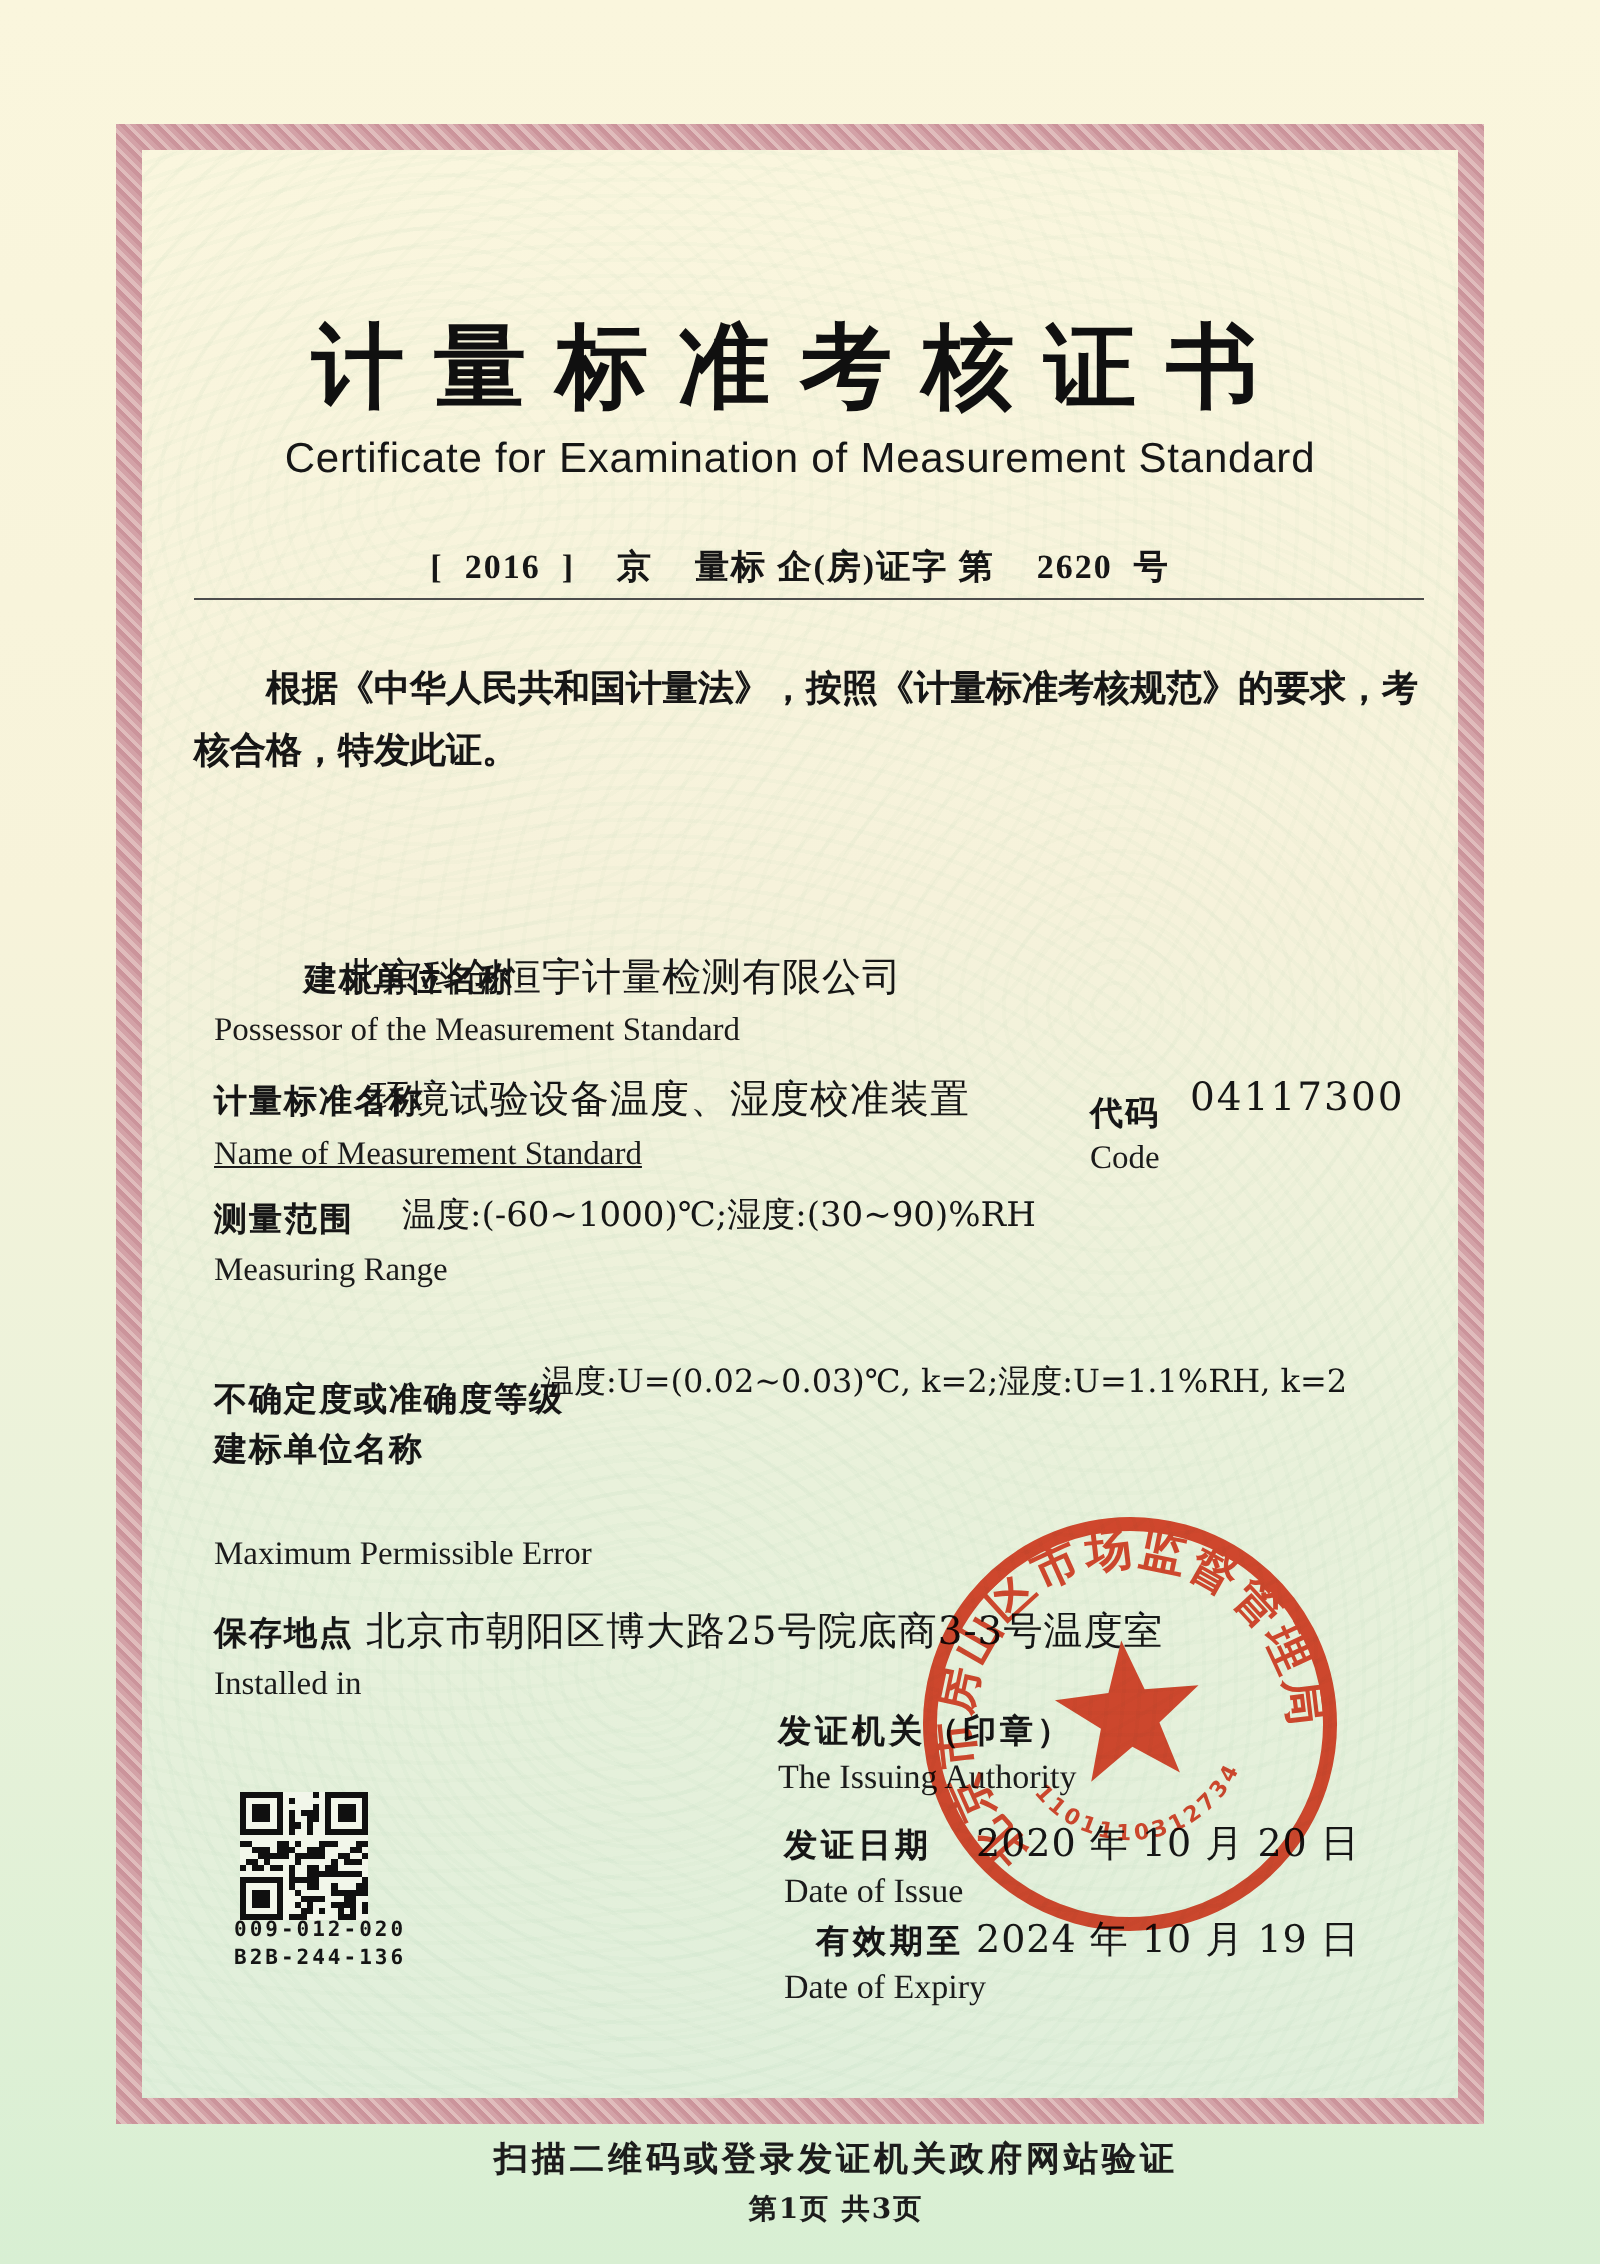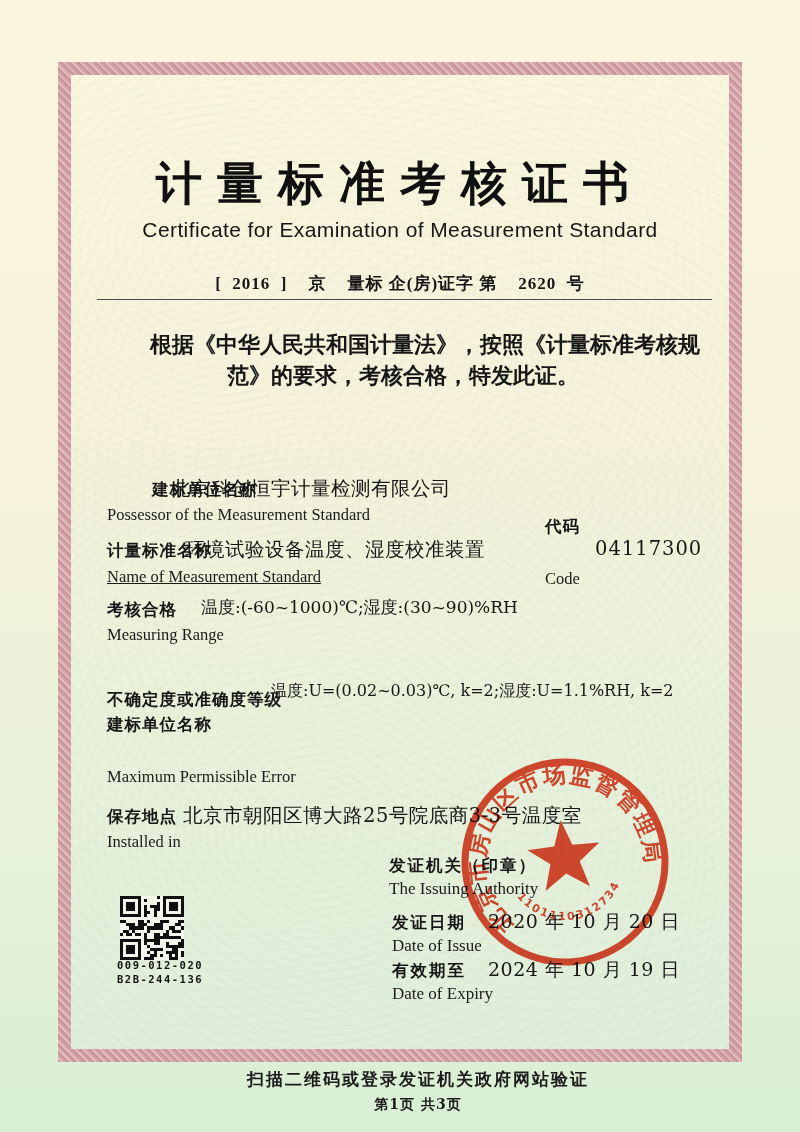--- a/index.html
+++ b/index.html
@@ -23,22 +23,22 @@
       repeating-radial-gradient(circle at 38% 78%,rgba(120,180,140,.12) 0 2px,transparent 2px 8px);
   }
   .abs{position:absolute;}
   .center{left:0;width:658px;text-align:center;}
   .title-cn{top:78px;font-family:"DejaVu Serif","Liberation Serif",serif;font-weight:bold;
     font-size:46px;letter-spacing:15px;color:#101010;}
   .title-en{top:143px;font-family:"Liberation Sans","DejaVu Sans",sans-serif;font-size:21px;
     font-weight:500;letter-spacing:.4px;color:#161616;}
   .cert-no{top:197px;font-size:17px;font-weight:600;white-space:pre;letter-spacing:1px;}
   .rule{top:224px;left:26px;width:615px;height:1px;background:#4c4c4c;}
-  .p-cn{top:254px;left:26px;width:612px;font-size:22px;font-weight:700;line-height:31px;
-    text-indent:2em;font-family:"DejaVu Serif",serif;text-align:center;}
+  .p-cn{top:254px;left:26px;width:612px;font-size:18px;font-weight:700;line-height:31px;
+    text-indent:2em;font-family:"DejaVu Serif",serif;}
   .p-en{top:320px;left:26px;width:616px;font-size:17px;line-height:30px;text-indent:1.8em;
     font-family:"Liberation Serif",serif;}
   .lab{font-size:16.5px;font-weight:700;font-family:"DejaVu Serif",serif;letter-spacing:1px;}
   .sub{font-size:16.5px;font-family:"Liberation Serif",serif;color:#1b1b1b;}
   .val{font-size:19.5px;font-family:"DejaVu Serif",serif;letter-spacing:.5px;}
   .val-sm{font-size:16px;font-family:"DejaVu Serif",serif;}
   .pre{white-space:pre;}
   .qr-codes{font-family:"DejaVu Sans Mono","Liberation Mono",monospace;font-weight:bold;
     font-size:10.5px;letter-spacing:1.5px;color:#141414;}
   .seal{mix-blend-mode:multiply;opacity:.92;transform:rotate(-6deg);}
@@ -56,46 +56,46 @@
   <div class="abs rule"></div>
 
   <div class="abs p-cn">根据《中华人民共和国计量法》，按照《计量标准考核规范》的要求，考核合格，特发此证。</div>
 
   <div class="abs lab" style="left:36px;top:404px;margin-left:45px;">建标单位名称</div>
   <div class="abs val" style="left:100px;top:400px;">北京科创恒宇计量检测有限公司</div>
   <div class="abs sub" style="left:36px;top:430px;">Possessor of the Measurement Standard</div>
 
   <div class="abs lab" style="left:36px;top:465px;">计量标准名称</div>
   <div class="abs val" style="left:114px;top:461px;">环境试验设备温度、湿度校准装置</div>
-  <div class="abs lab" style="left:474px;top:441px;">代码</div>
+  <div class="abs lab" style="left:474px;top:471px;">代码</div>
   <div class="abs val" style="left:524px;top:462px;letter-spacing:1px;">04117300</div>
   <div class="abs sub" style="left:36px;top:492px;text-decoration:underline;">Name of Measurement Standard</div>
   <div class="abs sub" style="left:474px;top:494px;">Code</div>
 
-  <div class="abs lab" style="left:36px;top:524px;">考核合格</div>
+  <div class="abs lab" style="left:36px;top:524px;">测量范围</div>
   <div class="abs val-sm" style="left:130px;top:521px;font-size:17px;">温度:(-60~1000)℃;湿度:(30~90)%RH</div>
   <div class="abs sub" style="left:36px;top:550px;">Measuring Range</div>
 
   <div class="abs val-sm" style="left:200px;top:606px;">温度:U=(0.02~0.03)℃, k=2;湿度:U=1.1%RH, k=2</div>
   <div class="abs lab" style="left:36px;top:614px;">不确定度或准确度等级</div>
   <div class="abs lab" style="left:36px;top:639px;">建标单位名称</div>
   <div class="abs sub" style="left:36px;top:692px;">Maximum Permissible Error</div>
 
   <div class="abs lab" style="left:36px;top:731px;">保存地点</div>
   <div class="abs val" style="left:112px;top:727px;">北京市朝阳区博大路25号院底商3-3号温度室</div>
   <div class="abs sub" style="left:36px;top:757px;">Installed in</div>
 
   <div class="abs lab" style="left:318px;top:780px;letter-spacing:2px;">发证机关（印章）</div>
   <div class="abs sub" style="left:318px;top:804px;font-size:17px;">The Issuing Authority</div>
 
   <div class="abs lab" style="left:321px;top:837px;letter-spacing:2px;">发证日期</div>
   <div class="abs val pre" style="left:417px;top:834px;font-size:19px;">2020 年 10 月 20 日</div>
   <div class="abs sub" style="left:321px;top:861px;font-size:17px;">Date of Issue</div>
 
-  <div class="abs lab" style="left:321px;top:885px;letter-spacing:2px;text-align:right;">有效期至</div>
+  <div class="abs lab" style="left:337px;top:885px;letter-spacing:2px;text-align:right;">有效期至</div>
   <div class="abs val pre" style="left:417px;top:882px;font-size:19px;">2024 年 10 月 19 日</div>
   <div class="abs sub" style="left:321px;top:909px;font-size:17px;">Date of Expiry</div>
 
   <svg id="qr-svg" class="abs" style="left:49px;top:821px;" width="64" height="64" viewBox="0 0 21 21" shape-rendering="crispEdges">
       <rect x="0" y="0" width="21" height="21" fill="#f2f6ea"></rect>
       <rect x="12" y="0" width="1" height="1" fill="#101010"></rect>
       <rect x="8" y="1" width="1" height="1" fill="#101010"></rect>
       <rect x="12" y="2" width="1" height="1" fill="#101010"></rect>
       <rect x="8" y="3" width="1" height="1" fill="#101010"></rect>
       <rect x="10" y="3" width="1" height="1" fill="#101010"></rect>

